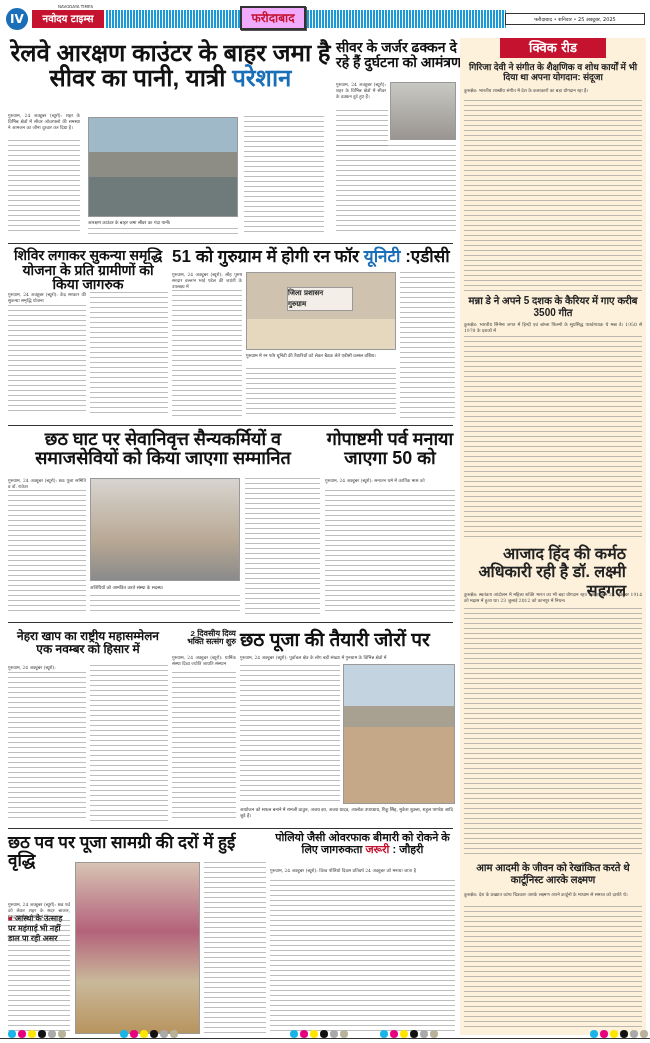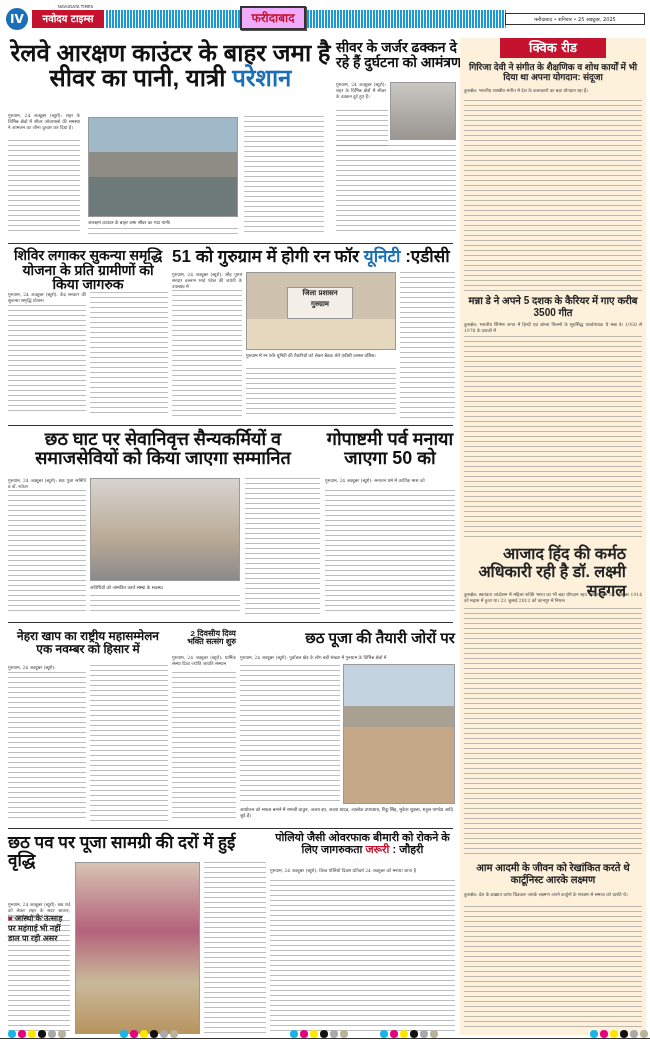--- a/index.html
+++ b/index.html
@@ -62,21 +62,21 @@
 <div class="abs lines" style="left:90px;top:292px;width:78px;height:123px;"></div>
 
 <div class="abs headline-xl" style="left:172px;top:248px;width:285px;font-size:17px;">
   <span>51 को गुरुग्राम में होगी रन फॉर</span>
   <span class="blue">यूनिटी</span>
   <span>:एडीसी</span>
 </div>
 <div class="abs body-text" style="left:172px;top:272px;width:70px;">गुरुग्राम, 24 अक्टूबर (ब्यूरो): लौह पुरुष सरदार वल्लभ भाई पटेल की जयंती के उपलक्ष्य में</div>
 <div class="abs lines" style="left:172px;top:290px;width:70px;height:130px;"></div>
 <div class="abs photo" style="left:246px;top:272px;width:150px;height:78px;background:linear-gradient(180deg,#cfc3b0 0 60%,#e6d8bf 60%);">
-  <div style="position:absolute;left:40px;top:14px;width:66px;height:32px;background:#f3efe8;border:1px solid #999;text-align:center;font-size:7px;font-weight:bold;line-height:11px;">
+  <div style="position:absolute;left:40px;top:14px;width:66px;height:24px;background:#f3efe8;border:1px solid #999;text-align:left;font-size:7px;font-weight:bold;line-height:11px;">
     <div>जिला प्रशासन</div>
     <div>गुरुग्राम</div>
   </div>
 </div>
 <div class="abs caption" style="left:246px;top:352px;width:150px;">गुरुग्राम में रन फॉर यूनिटी की तैयारियों को लेकर बैठक लेते एडीसी वत्सल वशिष्ठ।</div>
 <div class="abs lines" style="left:246px;top:368px;width:150px;height:50px;"></div>
 <div class="abs lines" style="left:400px;top:272px;width:55px;height:148px;"></div>
 
 <div class="abs divider" style="left:8px;top:425px;width:445px;height:1px;"></div>
 <div class="abs headline-xl" style="left:8px;top:430px;width:310px;font-size:18px;text-align:center;">छठ घाट पर सेवानिवृत्त सैन्यकर्मियों व समाजसेवियों को किया जाएगा सम्मानित</div>
@@ -94,21 +94,21 @@
 <div class="abs divider" style="left:8px;top:622px;width:445px;height:1px;"></div>
 <div class="abs headline-xl" style="left:8px;top:630px;width:160px;font-size:12px;text-align:center;">नेहरा खाप का राष्ट्रीय महासम्मेलन एक नवम्बर को हिसार में</div>
 <div class="abs body-text" style="left:8px;top:665px;width:78px;">गुरुग्राम, 24 अक्टूबर (ब्यूरो):</div>
 <div class="abs lines" style="left:8px;top:672px;width:78px;height:150px;"></div>
 <div class="abs lines" style="left:90px;top:665px;width:78px;height:157px;"></div>
 
 <div class="abs headline-xl" style="left:172px;top:630px;width:64px;font-size:8px;text-align:right;">2 दिवसीय दिव्य भक्ति सत्संग शुरु</div>
 <div class="abs body-text" style="left:172px;top:655px;width:64px;">गुरुग्राम, 24 अक्टूबर (ब्यूरो): धार्मिक संस्था दिव्य ज्योति जाग्रति संस्थान</div>
 <div class="abs lines" style="left:172px;top:672px;width:64px;height:150px;"></div>
 
-<div class="abs headline-xl" style="left:240px;top:630px;width:215px;font-size:15px;text-align:right;">छठ पूजा की तैयारी जोरों पर</div>
+<div class="abs headline-xl" style="left:240px;top:630px;width:215px;font-size:19px;text-align:left;">छठ पूजा की तैयारी जोरों पर</div>
 <div class="abs body-text" style="left:240px;top:655px;width:215px;">गुरुग्राम, 24 अक्टूबर (ब्यूरो): पूर्वांचल क्षेत्र के लोग बड़ी संख्या में गुरुग्राम के विभिन्न क्षेत्रों में</div>
 <div class="abs lines" style="left:240px;top:665px;width:100px;height:140px;"></div>
 <div class="abs photo" style="left:343px;top:664px;width:112px;height:140px;background:linear-gradient(180deg,#c3d4e0 0 30%,#a8a090 30% 45%,#c5a888 45%);"></div>
 <div class="abs caption" style="left:240px;top:806px;width:215px;">आयोजन को सफल बनाने में रामजी ठाकुर, अजय झा, अजय यादव, आलोक उपाध्याय, रिंकू सिंह, मुकेश शुक्ला, राहुल पाण्डेय आदि जुटे हैं।</div>
 
 <div class="abs divider" style="left:8px;top:828px;width:445px;height:1px;"></div>
 <div class="abs headline-xl" style="left:8px;top:834px;width:258px;font-size:17px;">छठ पव पर पूजा सामग्री की दरों में हुई वृद्धि</div>
 <div class="abs" style="left:8px;top:866px;width:62px;font-size:8px;font-weight:bold;font-family:'Liberation Sans',sans-serif;line-height:10px;margin-top:48px;">
   <span class="red">■</span>
   <span>आस्था के उत्साह पर महंगाई भी नहीं डाल पा रही असर</span>

